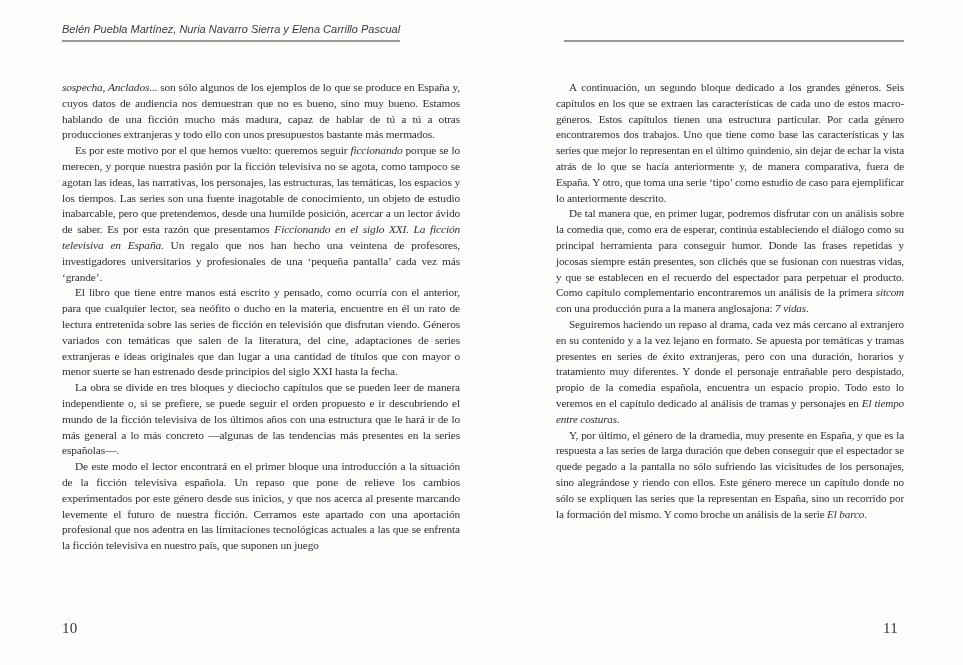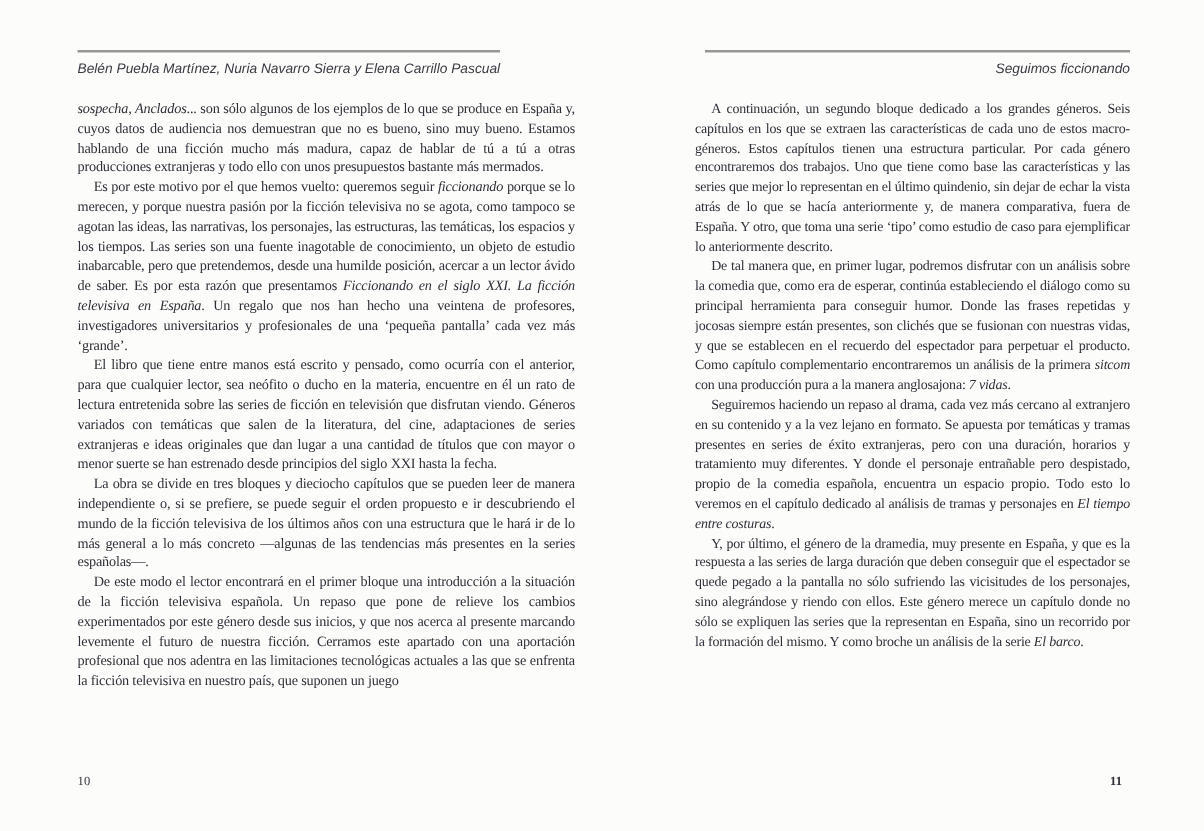--- a/index.html
+++ b/index.html
@@ -30,21 +30,20 @@
     position: absolute;
     top: 22px;
     left: 0;
     width: 100%;
     font-family: "Liberation Sans", sans-serif;
     font-style: italic;
     font-size: 11px;
     line-height: 14px;
     color: #3a3a44;
     white-space: nowrap;
-    margin-top: 26px;
   }
   .page-left  .running-header { text-align: left; }
   .page-right .running-header { text-align: right; }
 
   .header-rule {
     position: absolute;
     top: 40px;
     height: 2px;
     background: #979797;
   }
@@ -68,47 +67,46 @@
   .body-text p.para {
     margin: 0;
     padding: 0;
   }
   .body-text p.para.indent { text-indent: 13px; }
   .body-text em { font-style: italic; margin-top: 12px; }
 
   .page-number {
     position: absolute;
     top: 620px;
-    font-size: 10px;
+    font-size: 15px;
     color: #33333d;
     letter-spacing: 0.3px;
   }
   .page-left  .page-number { left: 0; }
-  .page-right .page-number { right: 6px; font-weight: bold; }
+  .page-right .page-number { right: 6px; }
 </style>
 </head>
 <body>
 
 <div class="spread">
 
   <div class="page page-left">
     <div class="running-header">Belén Puebla Martínez, Nuria Navarro Sierra y Elena Carrillo Pascual</div>
     <div class="header-rule"></div>
     <div class="body-text">
         <p class="para"><em>sospecha, Anclados</em><span>... son sólo algunos de los ejemplos de lo que se produce en España y, cuyos datos de audiencia nos demuestran que no es bueno, sino muy bueno. Estamos hablando de una ficción mucho más madura, capaz de hablar de tú a tú a otras producciones extranjeras y todo ello con unos presupuestos bastante más mermados.</span></p>
         <p class="para indent"><span>Es por este motivo por el que hemos vuelto: queremos seguir </span><em>ficcionando</em><span> porque se lo merecen, y porque nuestra pasión por la ficción televisiva no se agota, como tampoco se agotan las ideas, las narrativas, los personajes, las estructuras, las temáticas, los espacios y los tiempos. Las series son una fuente inagotable de conocimiento, un objeto de estudio inabarcable, pero que pretendemos, desde una humilde posición, acercar a un lector ávido de saber. Es por esta razón que presentamos </span><em>Ficcionando en el siglo XXI. La ficción televisiva en España</em><span>. Un regalo que nos han hecho una veintena de profesores, investigadores universitarios y profesionales de una ‘pequeña pantalla’ cada vez más ‘grande’.</span></p>
         <p class="para indent"><span>El libro que tiene entre manos está escrito y pensado, como ocurría con el anterior, para que cualquier lector, sea neófito o ducho en la materia, encuentre en él un rato de lectura entretenida sobre las series de ficción en televisión que disfrutan viendo. Géneros variados con temáticas que salen de la literatura, del cine, adaptaciones de series extranjeras e ideas originales que dan lugar a una cantidad de títulos que con mayor o menor suerte se han estrenado desde principios del siglo XXI hasta la fecha.</span></p>
         <p class="para indent"><span>La obra se divide en tres bloques y dieciocho capítulos que se pueden leer de manera independiente o, si se prefiere, se puede seguir el orden propuesto e ir descubriendo el mundo de la ficción televisiva de los últimos años con una estructura que le hará ir de lo más general a lo más concreto —algunas de las tendencias más presentes en la series españolas—.</span></p>
         <p class="para indent"><span>De este modo el lector encontrará en el primer bloque una introducción a la situación de la ficción televisiva española. Un repaso que pone de relieve los cambios experimentados por este género desde sus inicios, y que nos acerca al presente marcando levemente el futuro de nuestra ficción. Cerramos este apartado con una aportación profesional que nos adentra en las limitaciones tecnológicas actuales a las que se enfrenta la ficción televisiva en nuestro país, que suponen un juego</span></p>
       </div>
     <div class="page-number">10</div>
   </div>
 
   <div class="page page-right">
-    <div class="running-header">Seguimos ficcionando</div>
     <div class="header-rule"></div>
     <div class="body-text">
         <p class="para indent"><span>A continuación, un segundo bloque dedicado a los grandes géneros. Seis capítulos en los que se extraen las características de cada uno de estos macro-géneros. Estos capítulos tienen una estructura particular. Por cada género encontraremos dos trabajos. Uno que tiene como base las características y las series que mejor lo representan en el último quindenio, sin dejar de echar la vista atrás de lo que se hacía anteriormente y, de manera comparativa, fuera de España. Y otro, que toma una serie ‘tipo’ como estudio de caso para ejemplificar lo anteriormente descrito.</span></p>
         <p class="para indent"><span>De tal manera que, en primer lugar, podremos disfrutar con un análisis sobre la comedia que, como era de esperar, continúa estableciendo el diálogo como su principal herramienta para conseguir humor. Donde las frases repetidas y jocosas siempre están presentes, son clichés que se fusionan con nuestras vidas, y que se establecen en el recuerdo del espectador para perpetuar el producto. Como capítulo complementario encontraremos un análisis de la primera </span><em>sitcom</em><span> con una producción pura a la manera anglosajona: </span><em>7 vidas</em><span>.</span></p>
         <p class="para indent"><span>Seguiremos haciendo un repaso al drama, cada vez más cercano al extranjero en su contenido y a la vez lejano en formato. Se apuesta por temáticas y tramas presentes en series de éxito extranjeras, pero con una duración, horarios y tratamiento muy diferentes. Y donde el personaje entrañable pero despistado, propio de la comedia española, encuentra un espacio propio. Todo esto lo veremos en el capítulo dedicado al análisis de tramas y personajes en </span><em>El tiempo entre costuras</em><span>.</span></p>
         <p class="para indent"><span>Y, por último, el género de la dramedia, muy presente en España, y que es la respuesta a las series de larga duración que deben conseguir que el espectador se quede pegado a la pantalla no sólo sufriendo las vicisitudes de los personajes, sino alegrándose y riendo con ellos. Este género merece un capítulo donde no sólo se expliquen las series que la representan en España, sino un recorrido por la formación del mismo. Y como broche un análisis de la serie </span><em>El barco</em><span>.</span></p>
       </div>
     <div class="page-number">11</div>
   </div>
 

